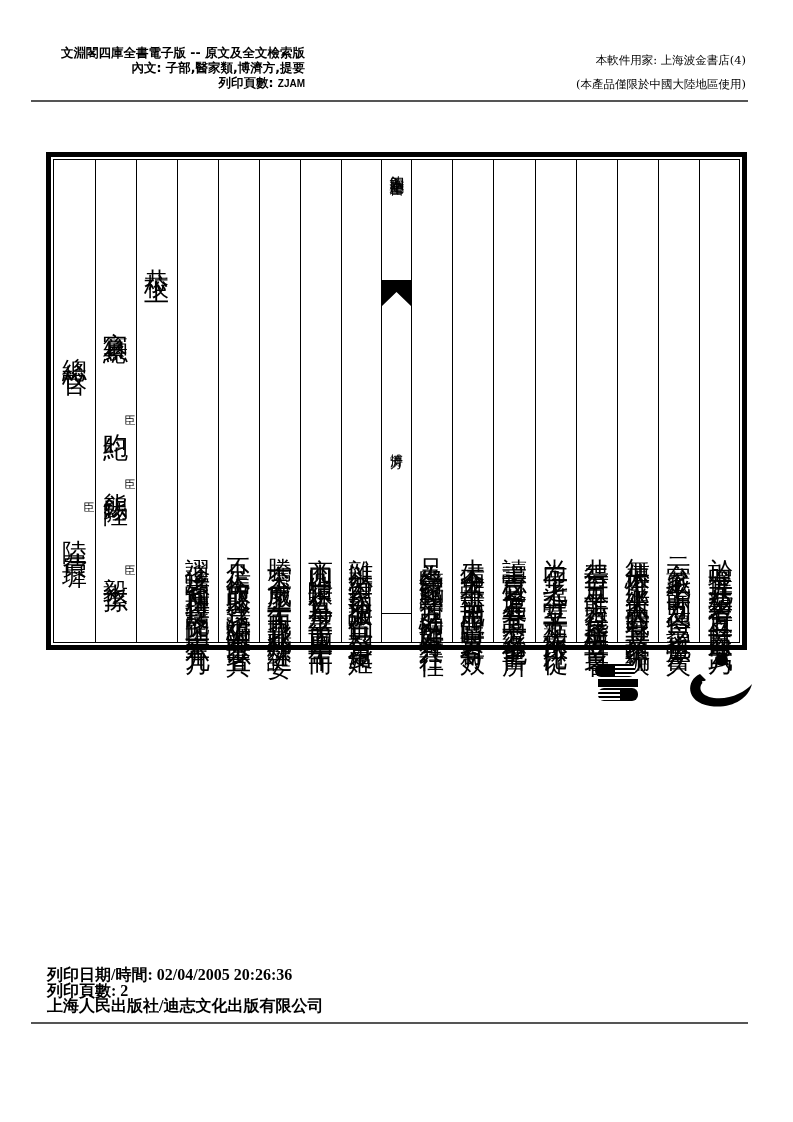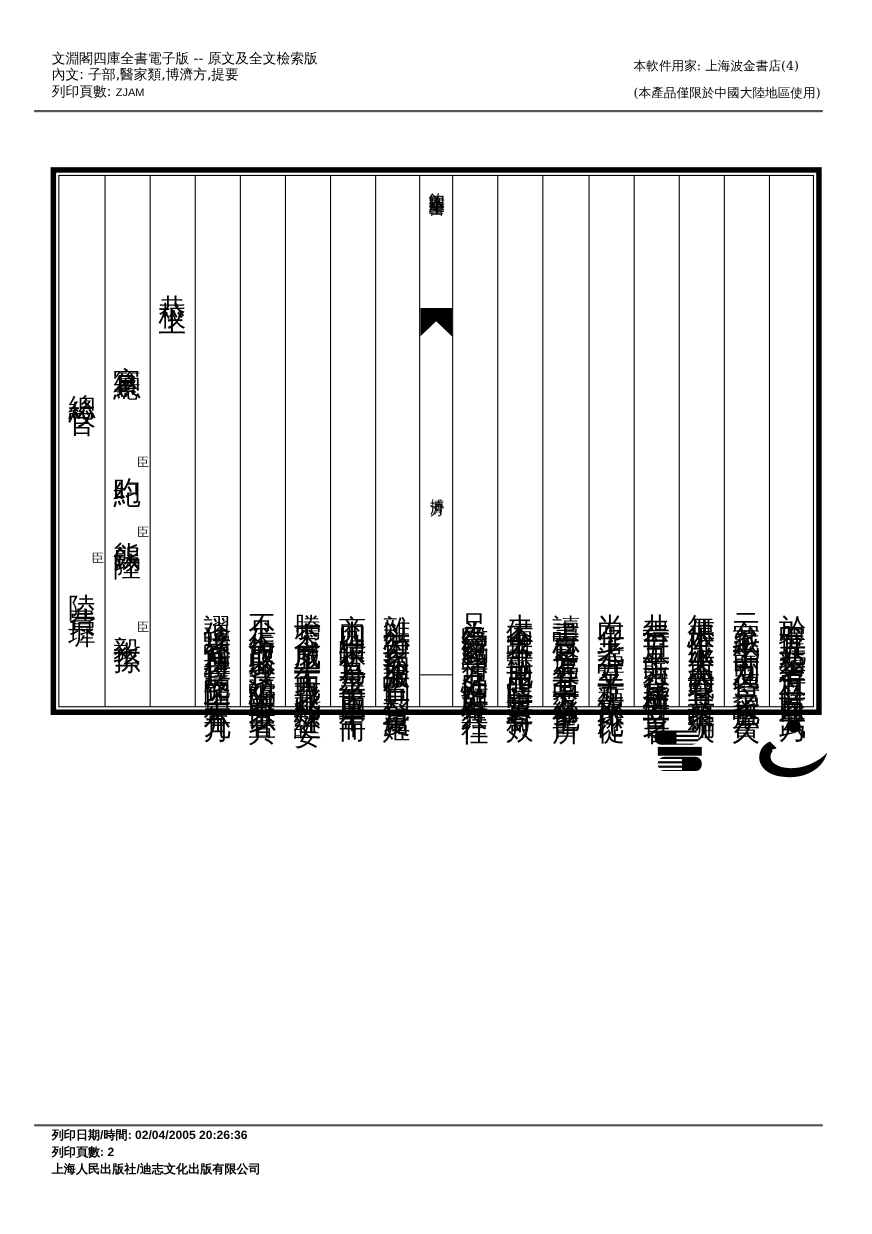--- a/index.html
+++ b/index.html
@@ -1,22 +1,22 @@
 <!DOCTYPE html>
 <html><head>
 <meta charset="utf-8">
 <style>
   html, body { margin: 0; padding: 0; background: #ffffff; }
   body { width: 793px; height: 1122px; position: relative; overflow: hidden;
          font-family: "DejaVu Serif", "Liberation Serif", serif; color: #000; }
 
-  .hdr-left { position: absolute; left: 47px; top: 45px; font-family: "DejaVu Sans", "Liberation Sans", sans-serif;
-              font-weight: normal; font-size: 12.5px; line-height: 15px; }
+  .hdr-left { position: absolute; left: 61px; top: 45px; font-family: "DejaVu Sans", "Liberation Sans", sans-serif;
+              font-weight: bold; font-size: 12.5px; line-height: 15px; text-align: right; }
   .hdr-right { position: absolute; right: 47px; top: 48px; font-family: "DejaVu Serif", "Liberation Serif", serif;
-               font-size: 11.5px; line-height: 24px; text-align: left; }
+               font-size: 11.5px; line-height: 24px; text-align: right; }
   .hdr-rule { position: absolute; left: 31px; width: 717px; top: 100px; height: 2px; background: #555; }
 
   .frame { position: absolute; left: 46px; top: 152px; width: 701px; height: 498px;
            border: 0; background: #000; }
   .frame-inner { position: absolute; left: 5px; top: 5px; right: 5px; bottom: 5px; background: #fff; }
   .frame-inner2 { position: absolute; left: 2px; top: 2px; right: 2px; bottom: 2px; border: 1px solid #000; background: #fff; }
 
   .col { position: absolute; top: 0; bottom: 0; border-left: 1.5px solid #000; box-sizing: border-box; }
   .col-text { position: absolute; left: 0; right: 0; writing-mode: vertical-rl; text-orientation: upright;
               font-size: 25px; line-height: 41px; letter-spacing: 5.9px; text-align: left; }
@@ -31,22 +31,22 @@
   .center-foot { position: absolute; bottom: 28px; left: 0; right: 0; height: 0; border-top: 1px solid #000; }
 
   .mixed { position: absolute; left: 0; right: 0; top: 0; bottom: 0; }
   .mixed span { position: absolute; left: 0; right: 0; writing-mode: vertical-rl; text-orientation: upright; }
   .m-big { font-size: 25px; line-height: 41px; letter-spacing: 6px; }
   .m-sm { font-size: 11px; line-height: 14px; }
 
   .logo { position: absolute; left: 590px; top: 652px; width: 165px; height: 60px; }
 
   .ftr-rule { position: absolute; left: 31px; width: 717px; top: 1022px; height: 1.5px; background: #555; }
-  .ftr { position: absolute; left: 47px; top: 1025px; font-family: Liberation Sans, sans-serif;
-         font-weight: bold; font-size: 11px; line-height: 15.5px; }
+  .ftr { position: absolute; left: 47px; top: 967px; font-family: Liberation Serif, serif;
+         font-weight: bold; font-size: 16px; line-height: 15.5px; }
 </style>
 </head>
 <body>
 
 <div class="hdr-left">
   <div>文淵閣四庫全書電子版 -- 原文及全文檢索版</div>
   <div>內文: 子部,醫家類,博濟方,提要</div>
   <div>
     <span>列印頁數:</span>
     <span style="font-family:'Liberation Sans',sans-serif;font-size:10px;">ZJAM</span>

